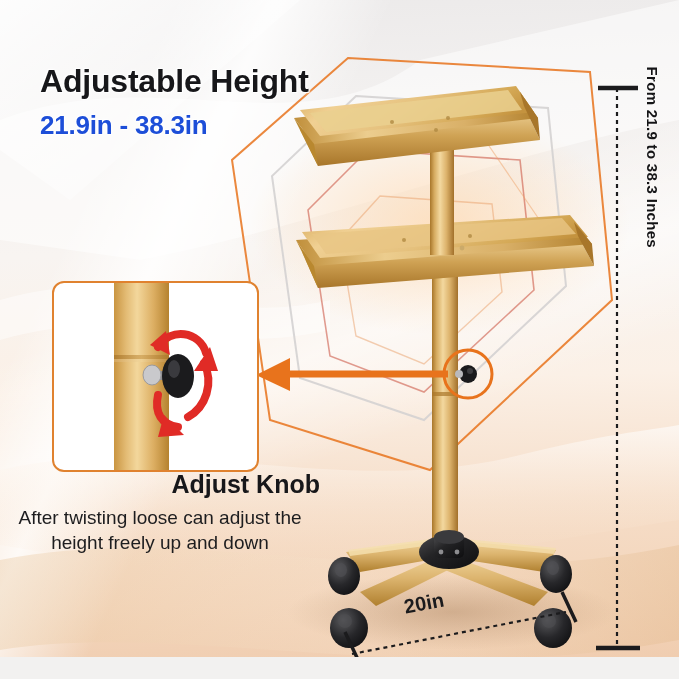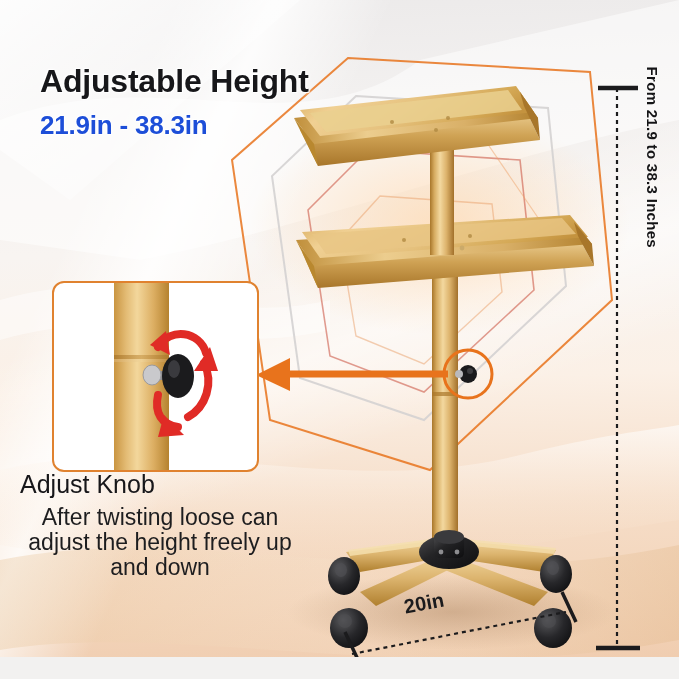--- a/index.html
+++ b/index.html
@@ -18,24 +18,24 @@
       linear-gradient(115deg,rgba(255,255,255,0) 18%,rgba(255,255,255,.85) 28%,rgba(255,255,255,0) 40%),
       linear-gradient(160deg,rgba(255,255,255,0) 40%,rgba(255,255,255,.55) 52%,rgba(255,255,255,0) 64%);}
   .bg-wave{position:absolute;inset:0;}
 
   
   .title{position:absolute;left:40px;top:63px;font-size:32px;font-weight:bold;color:#17171a;
     letter-spacing:-.2px;text-shadow:0 0 3px #fff,0 0 6px #fff,1px 1px 0 #fff,-1px -1px 0 #fff;}
   .subtitle{position:absolute;left:40px;top:110px;font-size:26px;font-weight:bold;color:#1d4ed8;
     letter-spacing:-.2px;text-shadow:0 0 3px #fff,0 0 6px #fff,1px 1px 0 #fff,-1px -1px 0 #fff;}
 
-  .knob-title{position:absolute;left:0;top:470px;width:320px;text-align:left;
-    font-size:25px;font-weight:normal;color:#17171a;margin-left:20px;}
+  .knob-title{position:absolute;left:0;top:470px;width:320px;text-align:right;
+    font-size:25px;font-weight:bold;color:#17171a;}
   .knob-desc{position:absolute;left:10px;top:505px;width:300px;text-align:center;
-    font-size:23px;line-height:25px;color:#1d1d1f;}
+    font-size:19px;line-height:25px;color:#1d1d1f;}
 
   
   .callout{position:absolute;left:52px;top:281px;width:203px;height:187px;
     background:#fff;border:2px solid #e0822f;border-radius:12px;overflow:hidden;}
   .callout-pole{position:absolute;left:60px;top:0;width:55px;height:187px;
     background:linear-gradient(90deg,#c99541 0%,#e3bb74 22%,#f3d79c 42%,#dcae62 72%,#b5822f 100%);}
   .callout-pole .seam{position:absolute;left:0;top:72px;width:100%;height:4px;
     background:linear-gradient(90deg,#a9762a,#cfa257,#a9762a);opacity:.75;}
   .callout-pole .seam2{position:absolute;left:0;top:76px;width:100%;height:3px;
     background:linear-gradient(90deg,#d9b071,#f0d49a,#c2914a);opacity:.6;}

